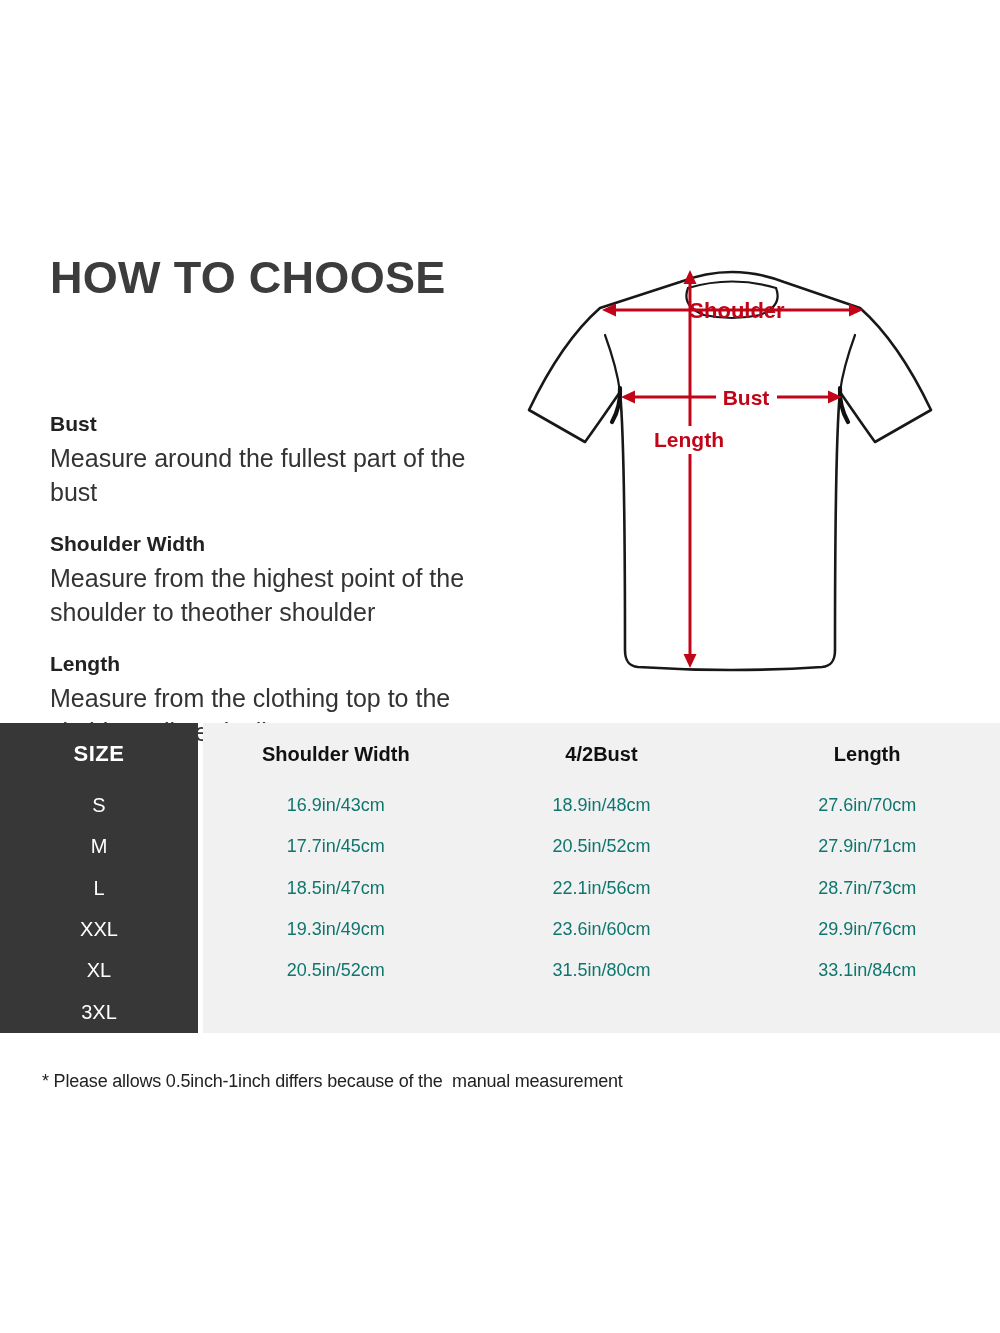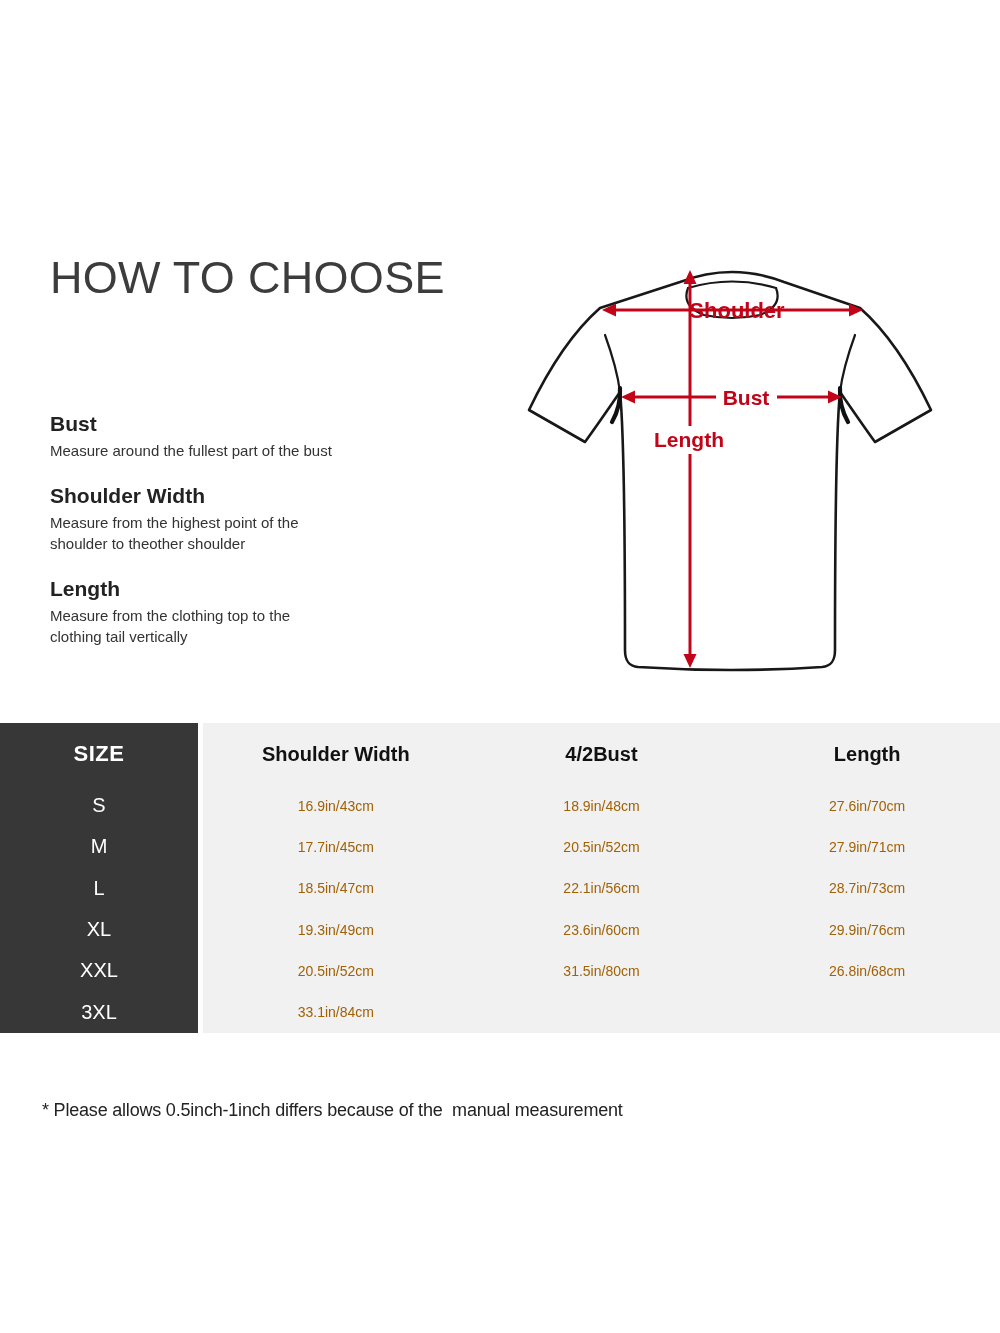--- a/index.html
+++ b/index.html
@@ -8,29 +8,29 @@
     width: 1000px; height: 1333px;
     background: #ffffff;
     font-family: "Liberation Sans", sans-serif;
     position: relative;
     overflow: hidden;
   }
 
   
   .title {
     position: absolute; left: 50px; top: 246px;
-    font-size: 45px; font-weight: 400; color: #3c3c3c;
+    font-size: 45px; font-weight: 700; color: #3c3c3c;
     line-height: 1.44; letter-spacing: 0.3px;
   }
   .defs { position: absolute; left: 50px; top: 412px; width: 435px; }
   .def h3 {
     margin: 0 0 5px 0; font-size: 21px; font-weight: 700; color: #222222;
   }
   .def p {
-    margin: 0 0 23px 0; font-size: 15px; line-height: 1.36;
+    margin: 0 0 23px 0; font-size: 25px; line-height: 1.36;
     color: #333333; white-space: pre-line;
   }
 
   
   .diagram { position: absolute; left: 500px; top: 240px; width: 460px; height: 450px; }
   .outline { fill: #ffffff; stroke: #181818; stroke-width: 2.6; stroke-linejoin: round; stroke-linecap: round; }
   .seam    { fill: none; stroke: #181818; stroke-width: 2.2; stroke-linecap: round; }
   .seam-thick { fill: none; stroke: #111111; stroke-width: 4.2; stroke-linecap: round; }
   .shadow  { fill: none; stroke: #a8a8a8; stroke-width: 2; stroke-linecap: round; }
   .red-line { stroke: #c20418; stroke-width: 3; fill: none; }
@@ -46,26 +46,26 @@
   }
   .tbl-right {
     position: absolute; left: 203px; top: 0; width: 797px; height: 310px;
     background: #f1f1f1;
     display: grid; grid-template-columns: repeat(3, 1fr);
     grid-template-rows: 62px repeat(6, 41.3px);
   }
   .cell { display: flex; align-items: center; justify-content: center; }
   .tbl-left .cell { color: #ffffff; font-size: 20px; }
   .tbl-left .cell.head { font-size: 22px; font-weight: 700; letter-spacing: 0.5px; }
-  .tbl-right .cell { font-size: 14px; color: #a16207; }
+  .tbl-right .cell { font-size: 18px; color: #0f766e; }
   .tbl-right .cell.head { font-size: 20px; font-weight: 700; color: #111111; }
 
   .footnote {
     position: absolute; left: 42px; top: 1071px;
-    font-size: 18px; color: #222222; white-space: pre-wrap; letter-spacing: -0.2px; margin-top: 29px;
+    font-size: 18px; color: #222222; white-space: pre-wrap; letter-spacing: -0.2px;
   }
 </style>
 </head>
 <body>
 
 <div class="title">
   <div>HOW TO CHOOSE</div>
 </div>
 
 <div class="defs">
@@ -136,22 +136,22 @@
     <text class="red-label" x="189" y="207" font-size="21" text-anchor="middle">Length</text>
   </g>
 </svg>
 
 <div class="size-table">
   <div class="tbl-left">
     <div class="cell head">SIZE</div>
     <div class="cell">S</div>
     <div class="cell">M</div>
     <div class="cell">L</div>
+    <div class="cell">XXL</div>
     <div class="cell">XL</div>
-    <div class="cell">XXL</div>
     <div class="cell">3XL</div>
   </div>
 
   <div class="tbl-right">
     <div class="cell head">Shoulder Width</div>
     <div class="cell head">4/2Bust</div>
     <div class="cell head">Length</div>
 
     <div class="cell">16.9in/43cm</div>
     <div class="cell">18.9in/48cm</div>
@@ -165,18 +165,17 @@
     <div class="cell">22.1in/56cm</div>
     <div class="cell">28.7in/73cm</div>
 
     <div class="cell">19.3in/49cm</div>
     <div class="cell">23.6in/60cm</div>
     <div class="cell">29.9in/76cm</div>
 
     <div class="cell">20.5in/52cm</div>
     <div class="cell">31.5in/80cm</div>
 
-    <div class="cell">26.8in/68cm</div>
     <div class="cell">33.1in/84cm</div>
   </div>
 </div>
 
 <div class="footnote">* Please allows 0.5inch-1inch differs because of the  manual measurement</div>
 
 </body></html>

